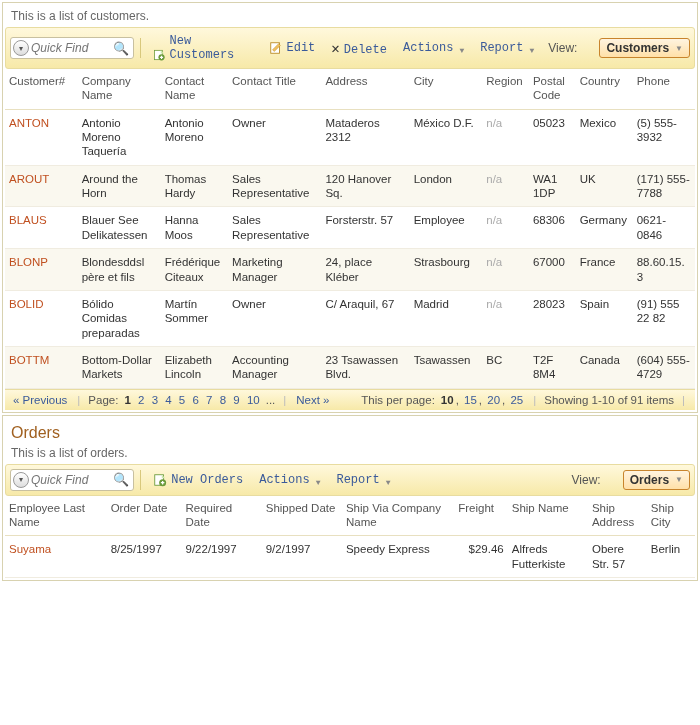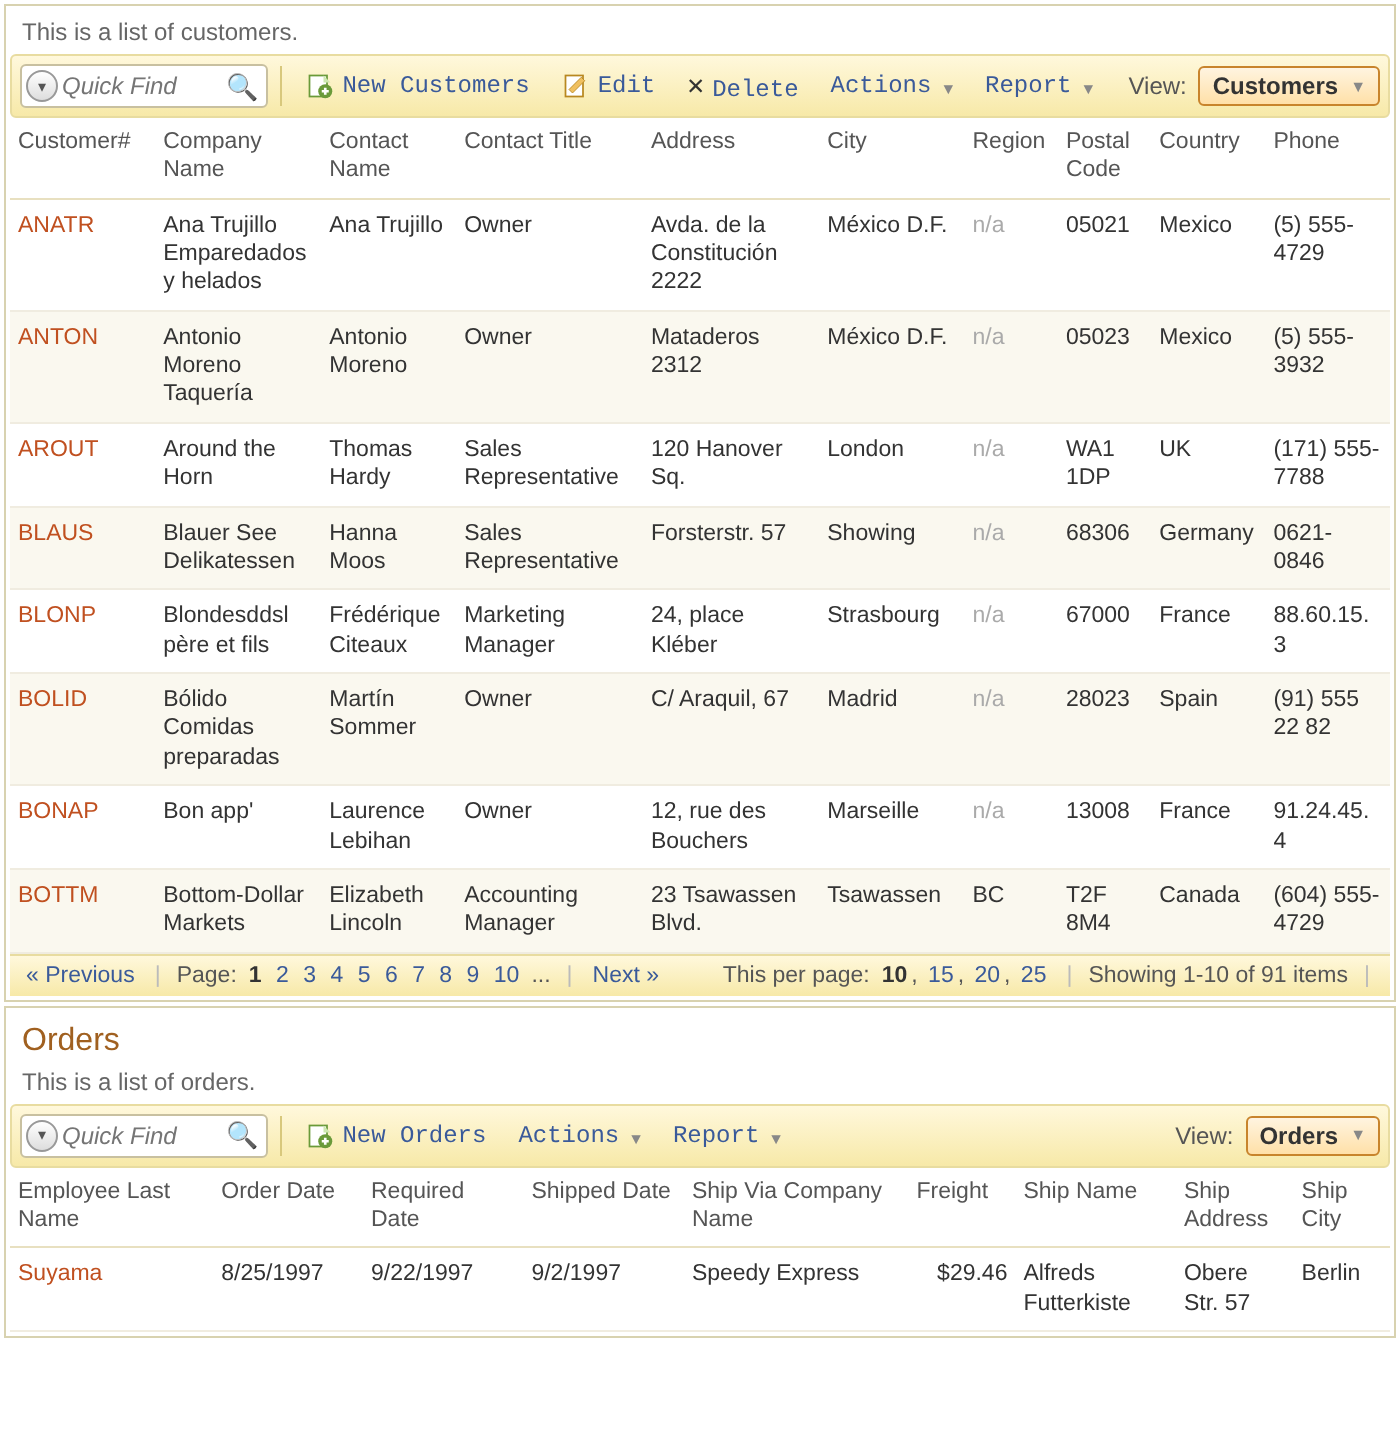--- a/index.html
+++ b/index.html
@@ -10,21 +10,21 @@
   .qf-wrap { display: flex; align-items: center; background: #fff; border: 1px solid #c8c0a0; border-radius: 3px; padding: 0 2px; height: 22px; }
   .qf-btn { width: 16px; height: 16px; border-radius: 50%; border: 1px solid #999; background: linear-gradient(#fff,#ddd); margin-right: 2px; cursor: pointer; display:flex; align-items:center; justify-content:center; font-size:8px; color:#555;}
   .qf-input { border: none; outline: none; font-style: italic; color: #888; width: 80px; font-size: 12px; }
   .qf-search { color: #888; cursor: pointer; font-size:13px; padding:0 2px;}
   .tb-sep { width: 1px; height: 20px; background: #d8c87c; margin: 0 2px; }
   .tb-btn { display: flex; align-items: flex-end; gap: 4px; padding: 2px 6px; color: #3a5a9a; cursor: pointer; border-radius: 2px; font-family: Liberation Mono, monospace; }
   .tb-icon { width: 14px; height: 14px; display: inline-block; }
   .chev { font-size: 8px; color: #888; margin-left: 2px; }
   .tb-spacer { flex: 1; }
   .view-label { color: #555; margin-right: 2px; }
-  .view-sel { border: 1px solid #c8842c; border-radius: 3px; background: linear-gradient(#fff4e0,#ffe0a8); padding: 2px 6px; font-weight: bold; color: #333; cursor: pointer; display:flex; align-items:center; gap:4px;}
+  .view-sel { border: 1px solid #c8842c; border-radius: 3px; background: linear-gradient(#fff4e0,#ffe0a8); padding: 2px 6px; font-weight: bold; color: #333; cursor: pointer; display:flex; align-items:center; gap:4px;margin-left:16px;}
   table.grid { width: 100%; border-collapse: collapse; table-layout: fixed; }
   table.grid th { text-align: left; font-weight: normal; color: #555; padding: 6px 4px; font-size: 11.5px; cursor: pointer; border-bottom: 1px solid #e8e0c0; vertical-align: top; line-height:1.2;}
   table.grid td { padding: 6px 4px; font-size: 11.5px; border-bottom: 1px solid #f0ece0; vertical-align: top; line-height:1.25; word-wrap: break-word;}
   table.grid tbody tr:nth-child(even) { background: #faf8ef; }
   table.grid tbody tr.selected { background: linear-gradient(#ffd97a, #ffad33); border-top:1px solid #ffb030; border-bottom:1px solid #ffb030;}
   .idlink { color: #c05020; font-weight: normal; cursor: pointer; }
   .na { color: #aaa; }
   .pager { padding: 4px 6px; background: linear-gradient(#fff8dc, #f7e9a8); border-top: 1px solid #e8dca0; font-size: 11.5px; color: #555; display:flex; align-items:center; gap:4px; white-space:nowrap; overflow:hidden;}
   .pager a { color: #3a5a9a; cursor: pointer; padding: 0 2px; }
   .pager .cur { font-weight: bold; color: #333; }
@@ -106,32 +106,20 @@
           <th>Address</th>
           <th>City</th>
           <th>Region</th>
           <th>Postal Code</th>
           <th>Country</th>
           <th>Phone</th>
         </tr>
       </thead>
     <tbody id="cust-body">
         <tr>
-          <td class="idlink">ANATR</td>
-          <td>Ana Trujillo Emparedados y helados</td>
-          <td>Ana Trujillo</td>
-          <td>Owner</td>
-          <td>Avda. de la Constitución 2222</td>
-          <td>México D.F.</td>
-          <td class="na">n/a</td>
-          <td>05021</td>
-          <td>Mexico</td>
-          <td>(5) 555-4729</td>
-        </tr>
-        <tr>
           <td class="idlink">ANTON</td>
           <td>Antonio Moreno Taquería</td>
           <td>Antonio Moreno</td>
           <td>Owner</td>
           <td>Mataderos 2312</td>
           <td>México D.F.</td>
           <td class="na">n/a</td>
           <td>05023</td>
           <td>Mexico</td>
           <td>(5) 555-3932</td>
@@ -147,21 +135,21 @@
           <td>WA1 1DP</td>
           <td>UK</td>
           <td>(171) 555-7788</td>
         </tr>
         <tr>
           <td class="idlink">BLAUS</td>
           <td>Blauer See Delikatessen</td>
           <td>Hanna Moos</td>
           <td>Sales Representative</td>
           <td>Forsterstr. 57</td>
-          <td>Showing</td>
+          <td>Employee</td>
           <td class="na">n/a</td>
           <td>68306</td>
           <td>Germany</td>
           <td>0621-0846</td>
         </tr>
         <tr>
           <td class="idlink">BLONP</td>
           <td>Blondesddsl père et fils</td>
           <td>Frédérique Citeaux</td>
           <td>Marketing Manager</td>
@@ -176,32 +164,20 @@
           <td class="idlink">BOLID</td>
           <td>Bólido Comidas preparadas</td>
           <td>Martín Sommer</td>
           <td>Owner</td>
           <td>C/ Araquil, 67</td>
           <td>Madrid</td>
           <td class="na">n/a</td>
           <td>28023</td>
           <td>Spain</td>
           <td>(91) 555 22 82</td>
-        </tr>
-        <tr>
-          <td class="idlink">BONAP</td>
-          <td>Bon app'</td>
-          <td>Laurence Lebihan</td>
-          <td>Owner</td>
-          <td>12, rue des Bouchers</td>
-          <td>Marseille</td>
-          <td class="na">n/a</td>
-          <td>13008</td>
-          <td>France</td>
-          <td>91.24.45.4</td>
         </tr>
         <tr>
           <td class="idlink">BOTTM</td>
           <td>Bottom-Dollar Markets</td>
           <td>Elizabeth Lincoln</td>
           <td>Accounting Manager</td>
           <td>23 Tsawassen Blvd.</td>
           <td>Tsawassen</td>
           <td>BC</td>
           <td>T2F 8M4</td>

